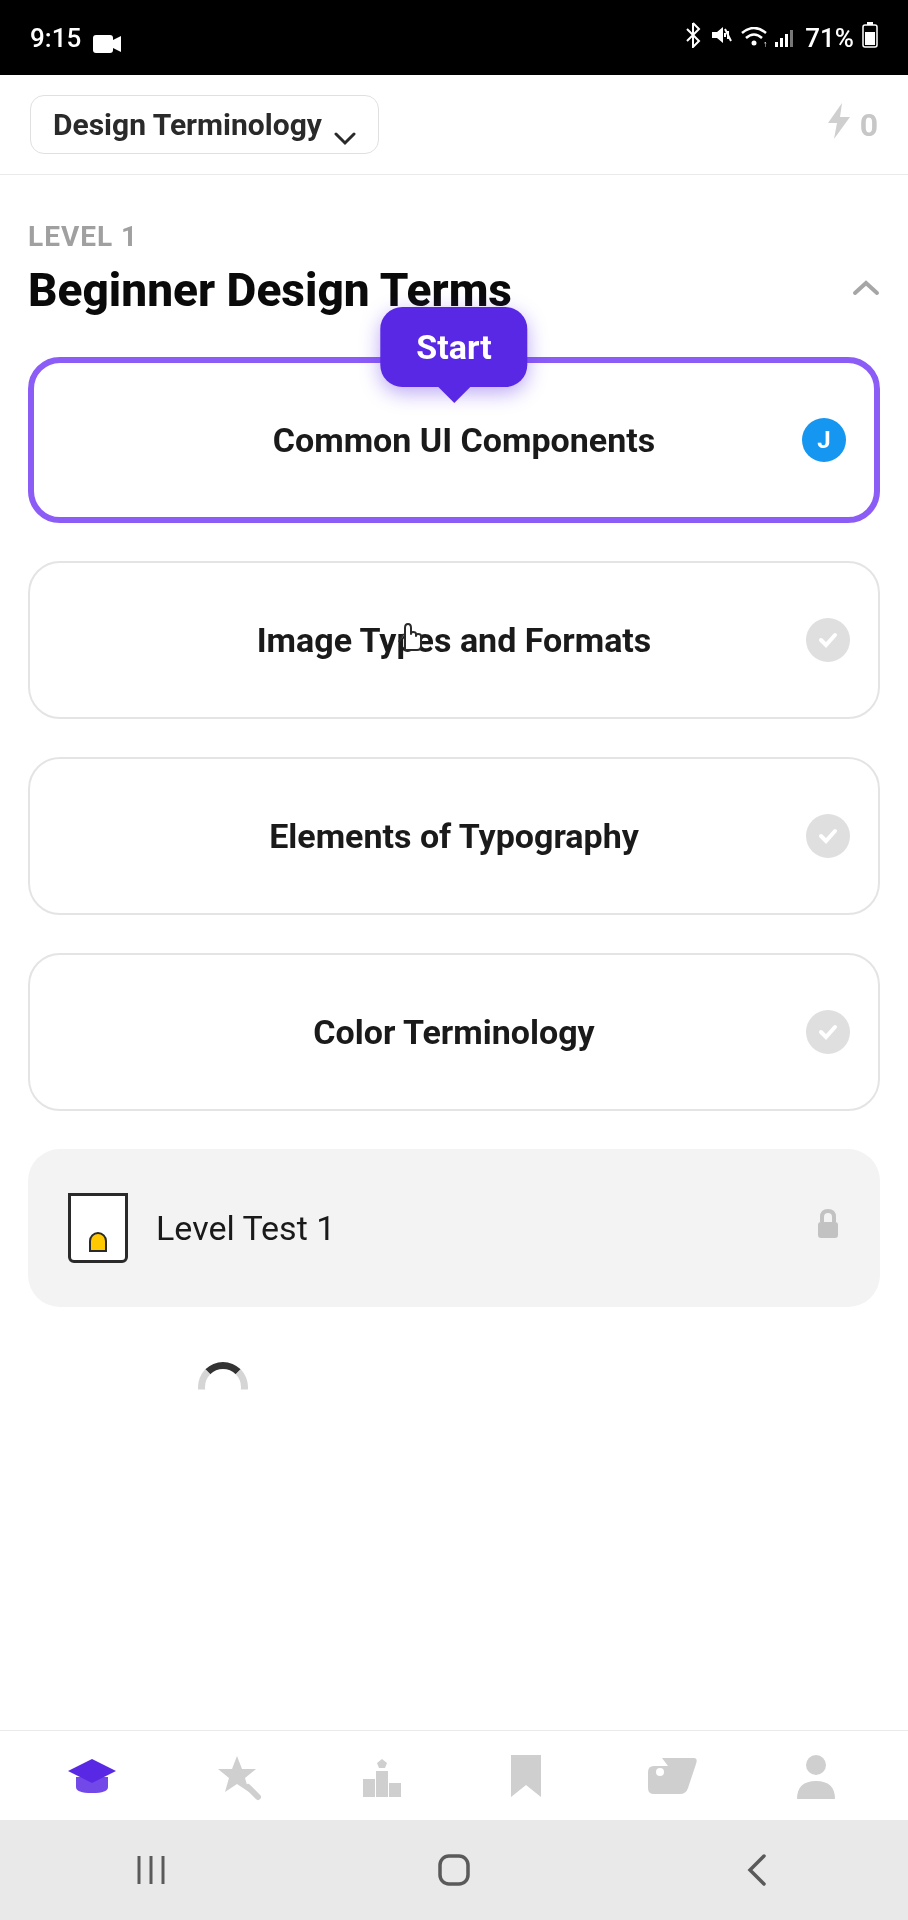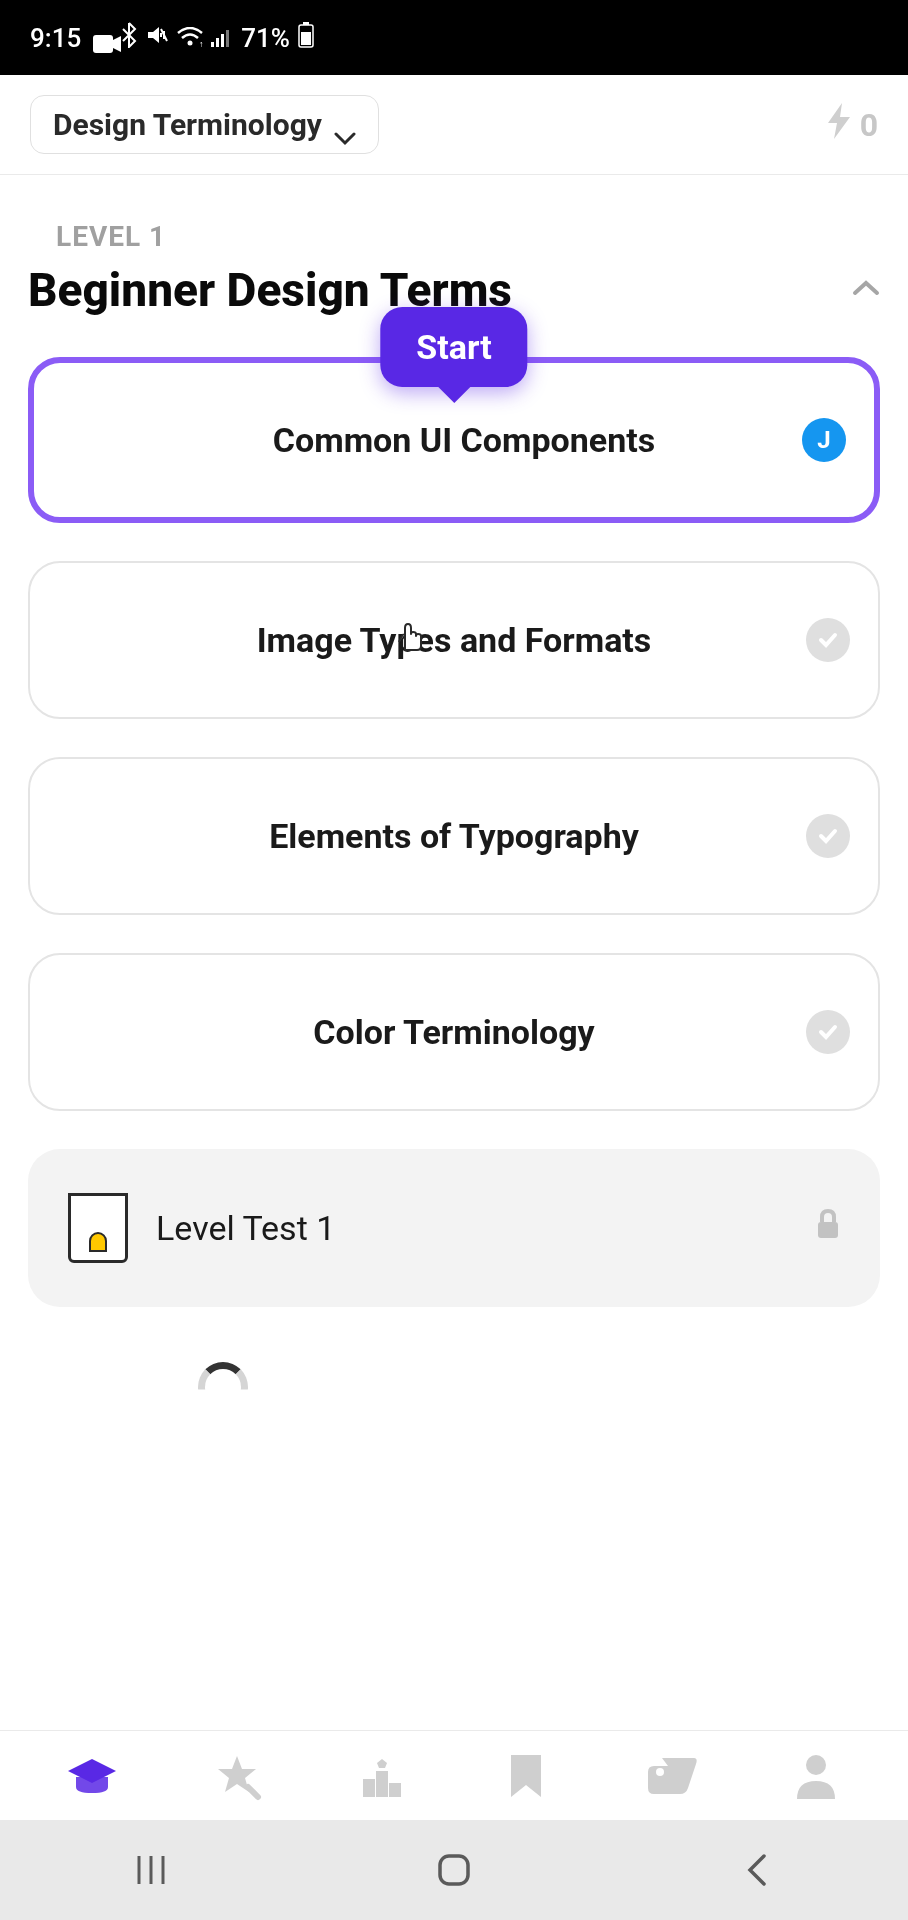--- a/index.html
+++ b/index.html
@@ -12,20 +12,21 @@
     overflow: hidden;
   }
 
   
   .status-bar {
     height: 75px;
     background: #000000;
     color: #ffffff;
     display: flex;
     align-items: center;
+    justify-content: space-between;
     padding: 0 30px;
     font-size: 26px;
     font-weight: 500;
   }
   .status-left { display: flex; align-items: center; gap: 12px; }
   .status-right { display: flex; align-items: center; gap: 8px; }
   .camera-icon {
     width: 28px;
     height: 18px;
     display: inline-block;
@@ -67,21 +68,20 @@
   
   .content {
     padding: 45px 28px 0 28px;
   }
   .level-label {
     color: #a0a0a0;
     font-size: 28px;
     font-weight: 700;
     letter-spacing: 1px;
     margin-bottom: 10px;
-    margin-left: 28px;
   }
   .level-title-row {
     display: flex;
     align-items: center;
     justify-content: space-between;
     margin-bottom: 40px;
   }
   .level-title {
     font-size: 46px;
     font-weight: 800;

